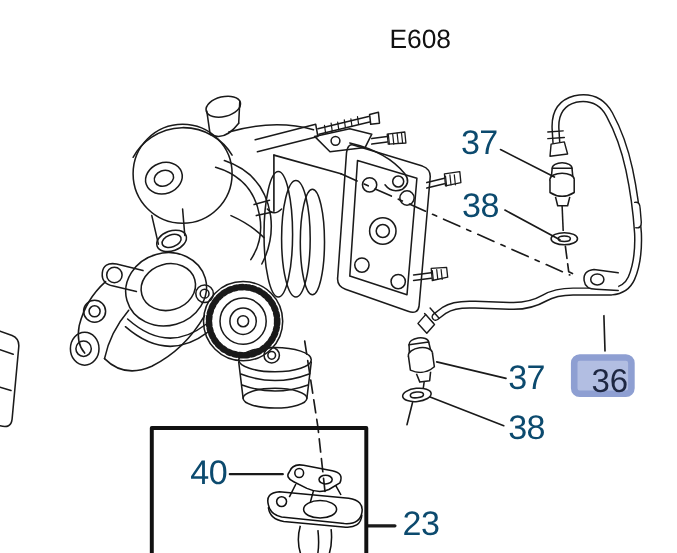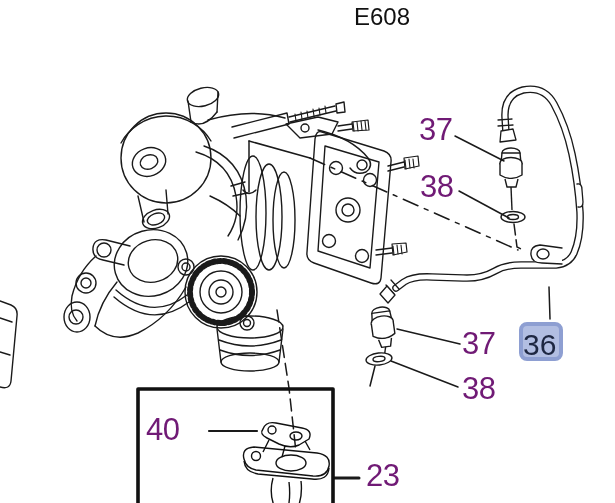--- a/index.html
+++ b/index.html
@@ -1,24 +1,24 @@
 <!DOCTYPE html>
 <html><head>
 <meta charset="utf-8">
 <style>
   html,body{margin:0;padding:0;background:#fff;}
   .stage{position:relative;width:615px;height:503px;background:#fff;overflow:hidden;
          font-family:"Liberation Sans", sans-serif;}
   .stage svg{position:absolute;left:0;top:0;}
-  .hdr{position:absolute;font:400 24px "Liberation Sans",sans-serif;color:#111;white-space:nowrap;}
-  .callout{position:absolute;font:400 31px "Liberation Sans",sans-serif;color:#701a75;
+  .hdr{position:absolute;font:400 24px "Liberation Sans",sans-serif;color:#111;white-space:nowrap;margin-top:20px;}
+  .callout{position:absolute;font:400 31px "Liberation Sans",sans-serif;color:#0c4a6e;
            letter-spacing:-0.5px;white-space:nowrap;cursor:default;}
-  .badge{position:absolute;width:44px;height:39px;border:4px solid #a16207;border-radius:8px;
+  .badge{position:absolute;width:58px;height:39px;border:6px solid #a16207;border-radius:8px;
          background:#b2bee2;color:#1e2742;font:400 30px/37px "Liberation Sans",sans-serif;
-         text-align:left;box-sizing:border-box;cursor:default;}
+         text-align:right;box-sizing:border-box;cursor:default;}
 </style>
 </head>
 <body>
 
 <div class="stage">
 
   <svg width="615" height="503" viewBox="0 0 615 503">
 
     <g stroke="#1a1a1a" fill="none" stroke-width="1.4" stroke-linecap="round" stroke-linejoin="round">
 
@@ -199,17 +199,17 @@
       </g>
     </g>
   </svg>
 
   <div class="hdr" style="left:354px;top:3px">E608</div>
 
   <div class="callout" style="left:419px;top:112px">37</div>
   <div class="callout" style="left:420px;top:169px">38</div>
   <div class="callout" style="left:462px;top:326px">37</div>
   <div class="callout" style="left:462px;top:371px">38</div>
-  <div class="callout" style="left:146px;top:412px">40</div>
+  <div class="callout" style="left:173px;top:412px">40</div>
   <div class="callout" style="left:366px;top:458px">23</div>
   <div class="badge" style="left: 519px; top: 322px; background: rgb(178, 190, 226); border-color: rgb(142, 159, 210); color: rgb(30, 39, 66);">36</div>
 
 </div>
 
 </body></html>

